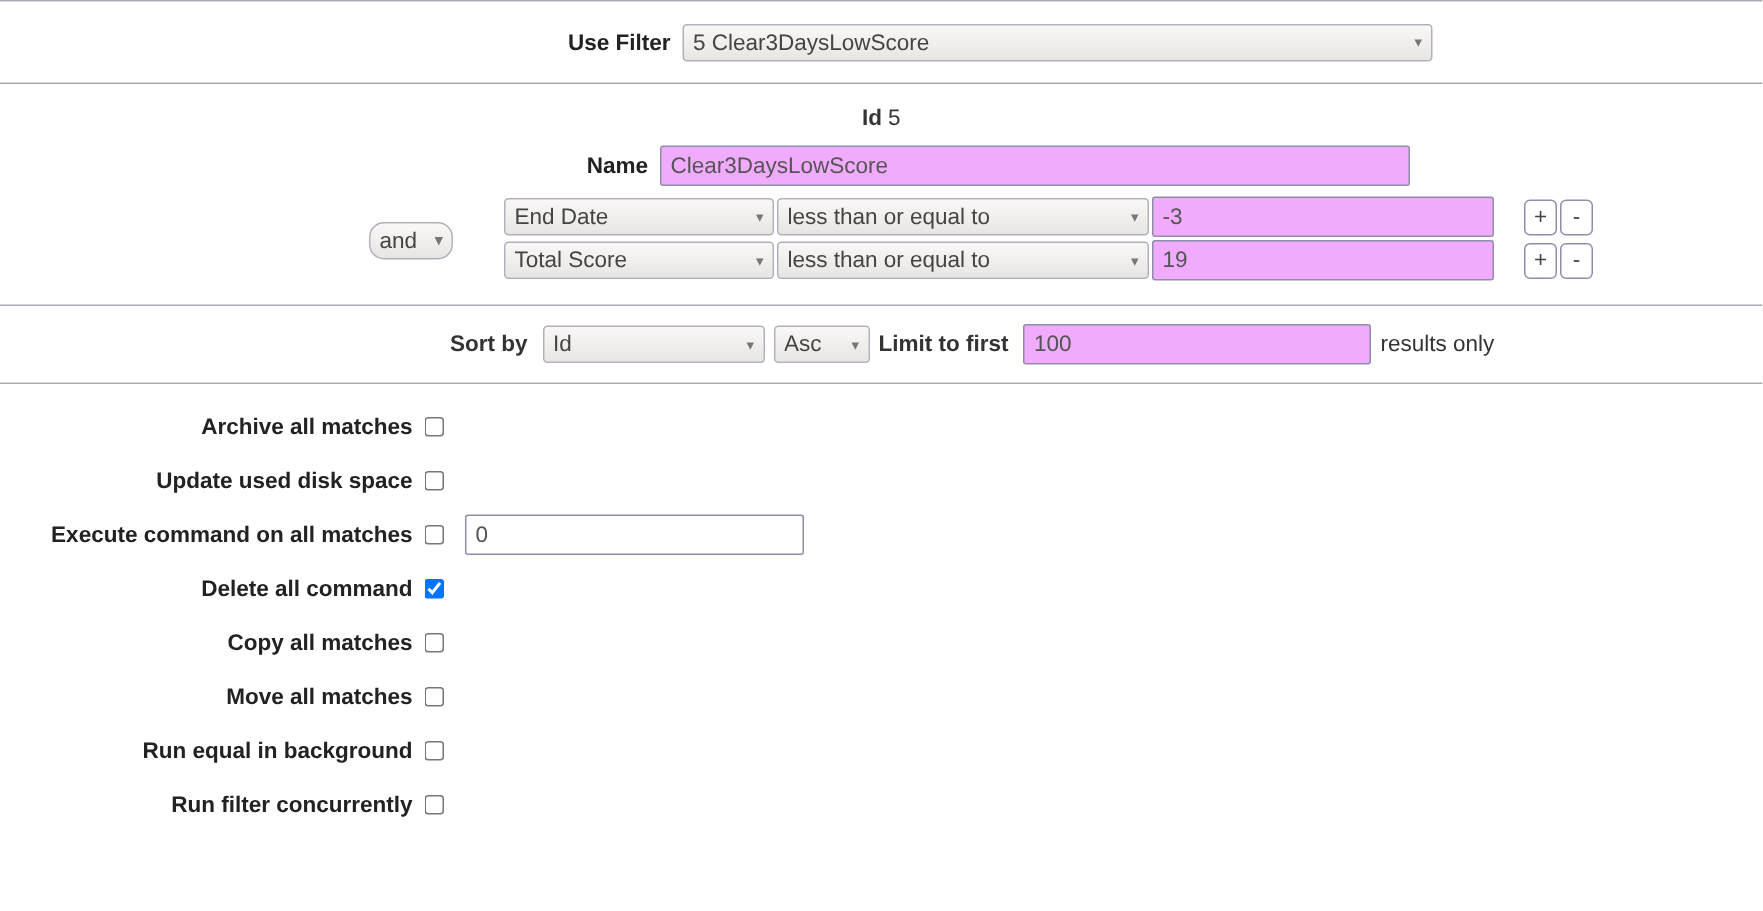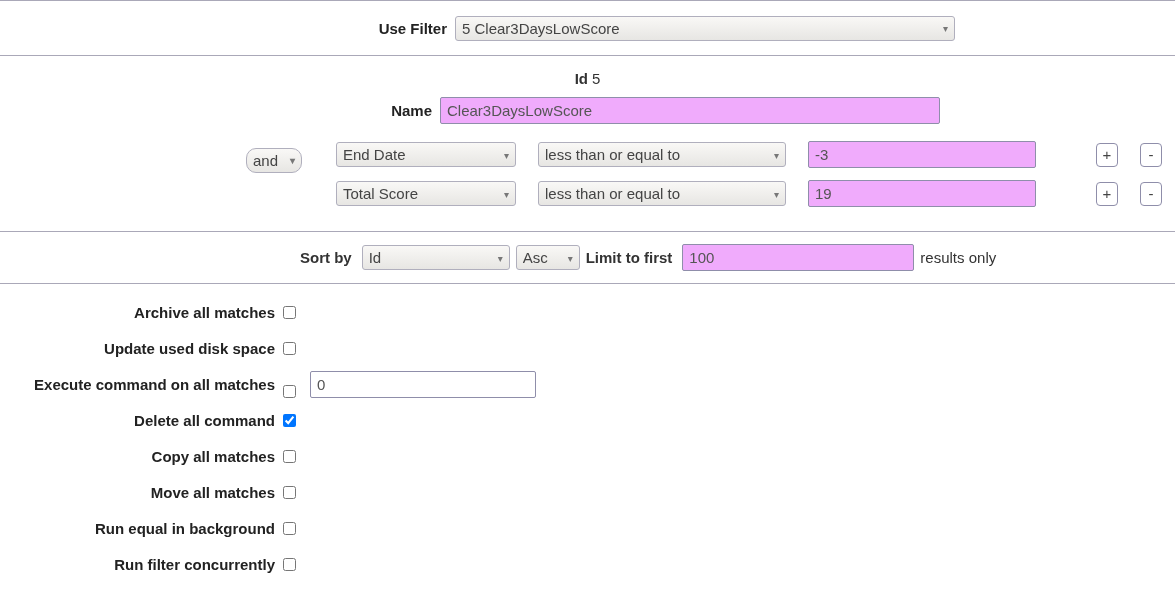--- a/index.html
+++ b/index.html
@@ -30,21 +30,21 @@
   .label-col {
     width: 440px;
     text-align: right;
     padding-right: 8px;
     font-weight: bold;
     color: #222;
   }
   .val-col {
     flex: 1;
     display: flex;
-    align-items: flex-end;
+    align-items: center;
     gap: 4px;
   }
   select {
     background: linear-gradient(#f9f8f6, #e7e6e3);
     border: 1px solid #b0afbd;
     border-radius: 3px;
     font-size: 15px;
     padding: 3px 22px 3px 6px;
     color: #444;
     appearance: none;
@@ -97,22 +97,22 @@
     display:flex;
     justify-content:center;
     align-items:center;
     gap:4px;
     margin: 6px 0 8px 0;
   }
   .id-row .idlbl { font-weight: bold; }
   .rule-row {
     display:flex;
     align-items:center;
-    gap:22px;
-    margin: 12px 0;
+    gap:2px;
+    margin: 2px 0;
   }
   .checkbox-section .row {
     min-height: 32px;
   }
   .checkbox-section .label-col {
     width: 283px;
   }
   .sort-row {
     display:flex;
     align-items:center;

